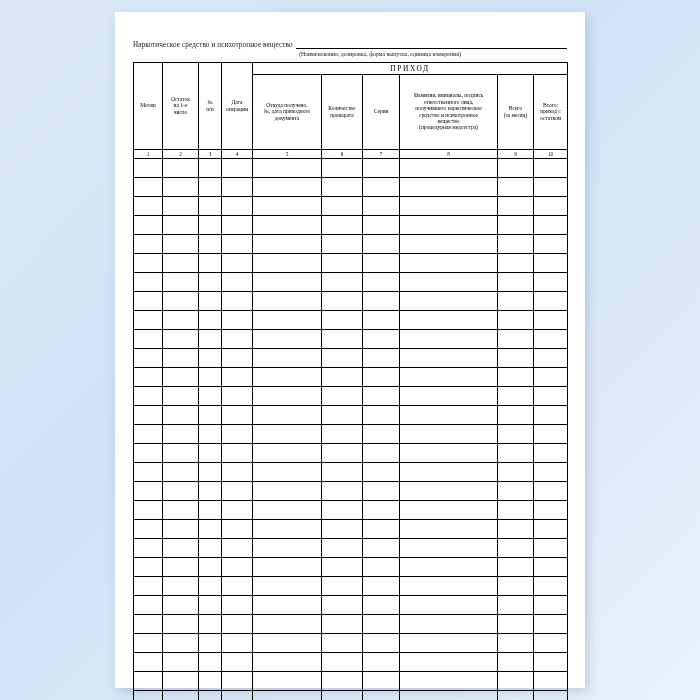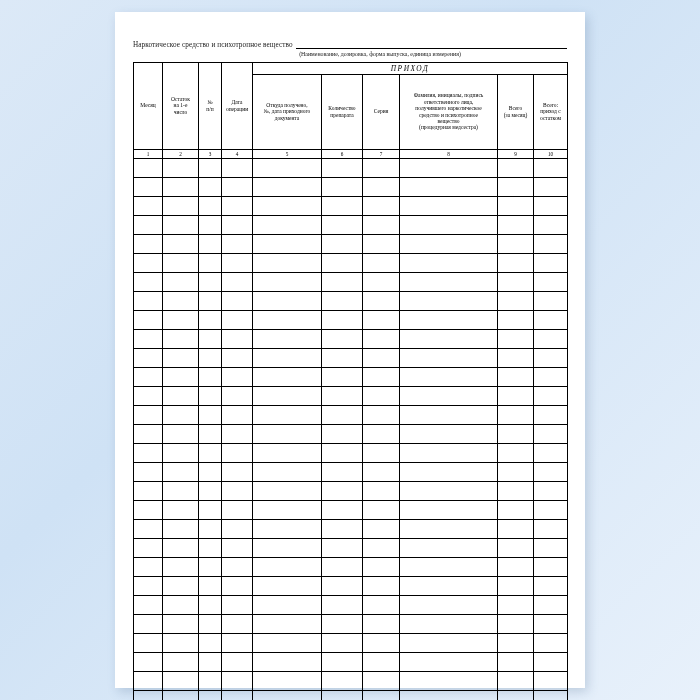--- a/index.html
+++ b/index.html
@@ -73,21 +73,20 @@
     padding: 0;
     font-weight: normal;
     color: #000;
     vertical-align: middle;
     text-align: center;
   }
   .grp {
     font-size: 7.4px;
     height: 11px;
     letter-spacing: 1.6px;
-    font-style: italic;
   }
   .hdr {
     font-size: 5.5px;
     line-height: 1.16;
     height: 74px;
     padding: 1px 1px;
   }
   .hdr span {
     display: block;
   }

